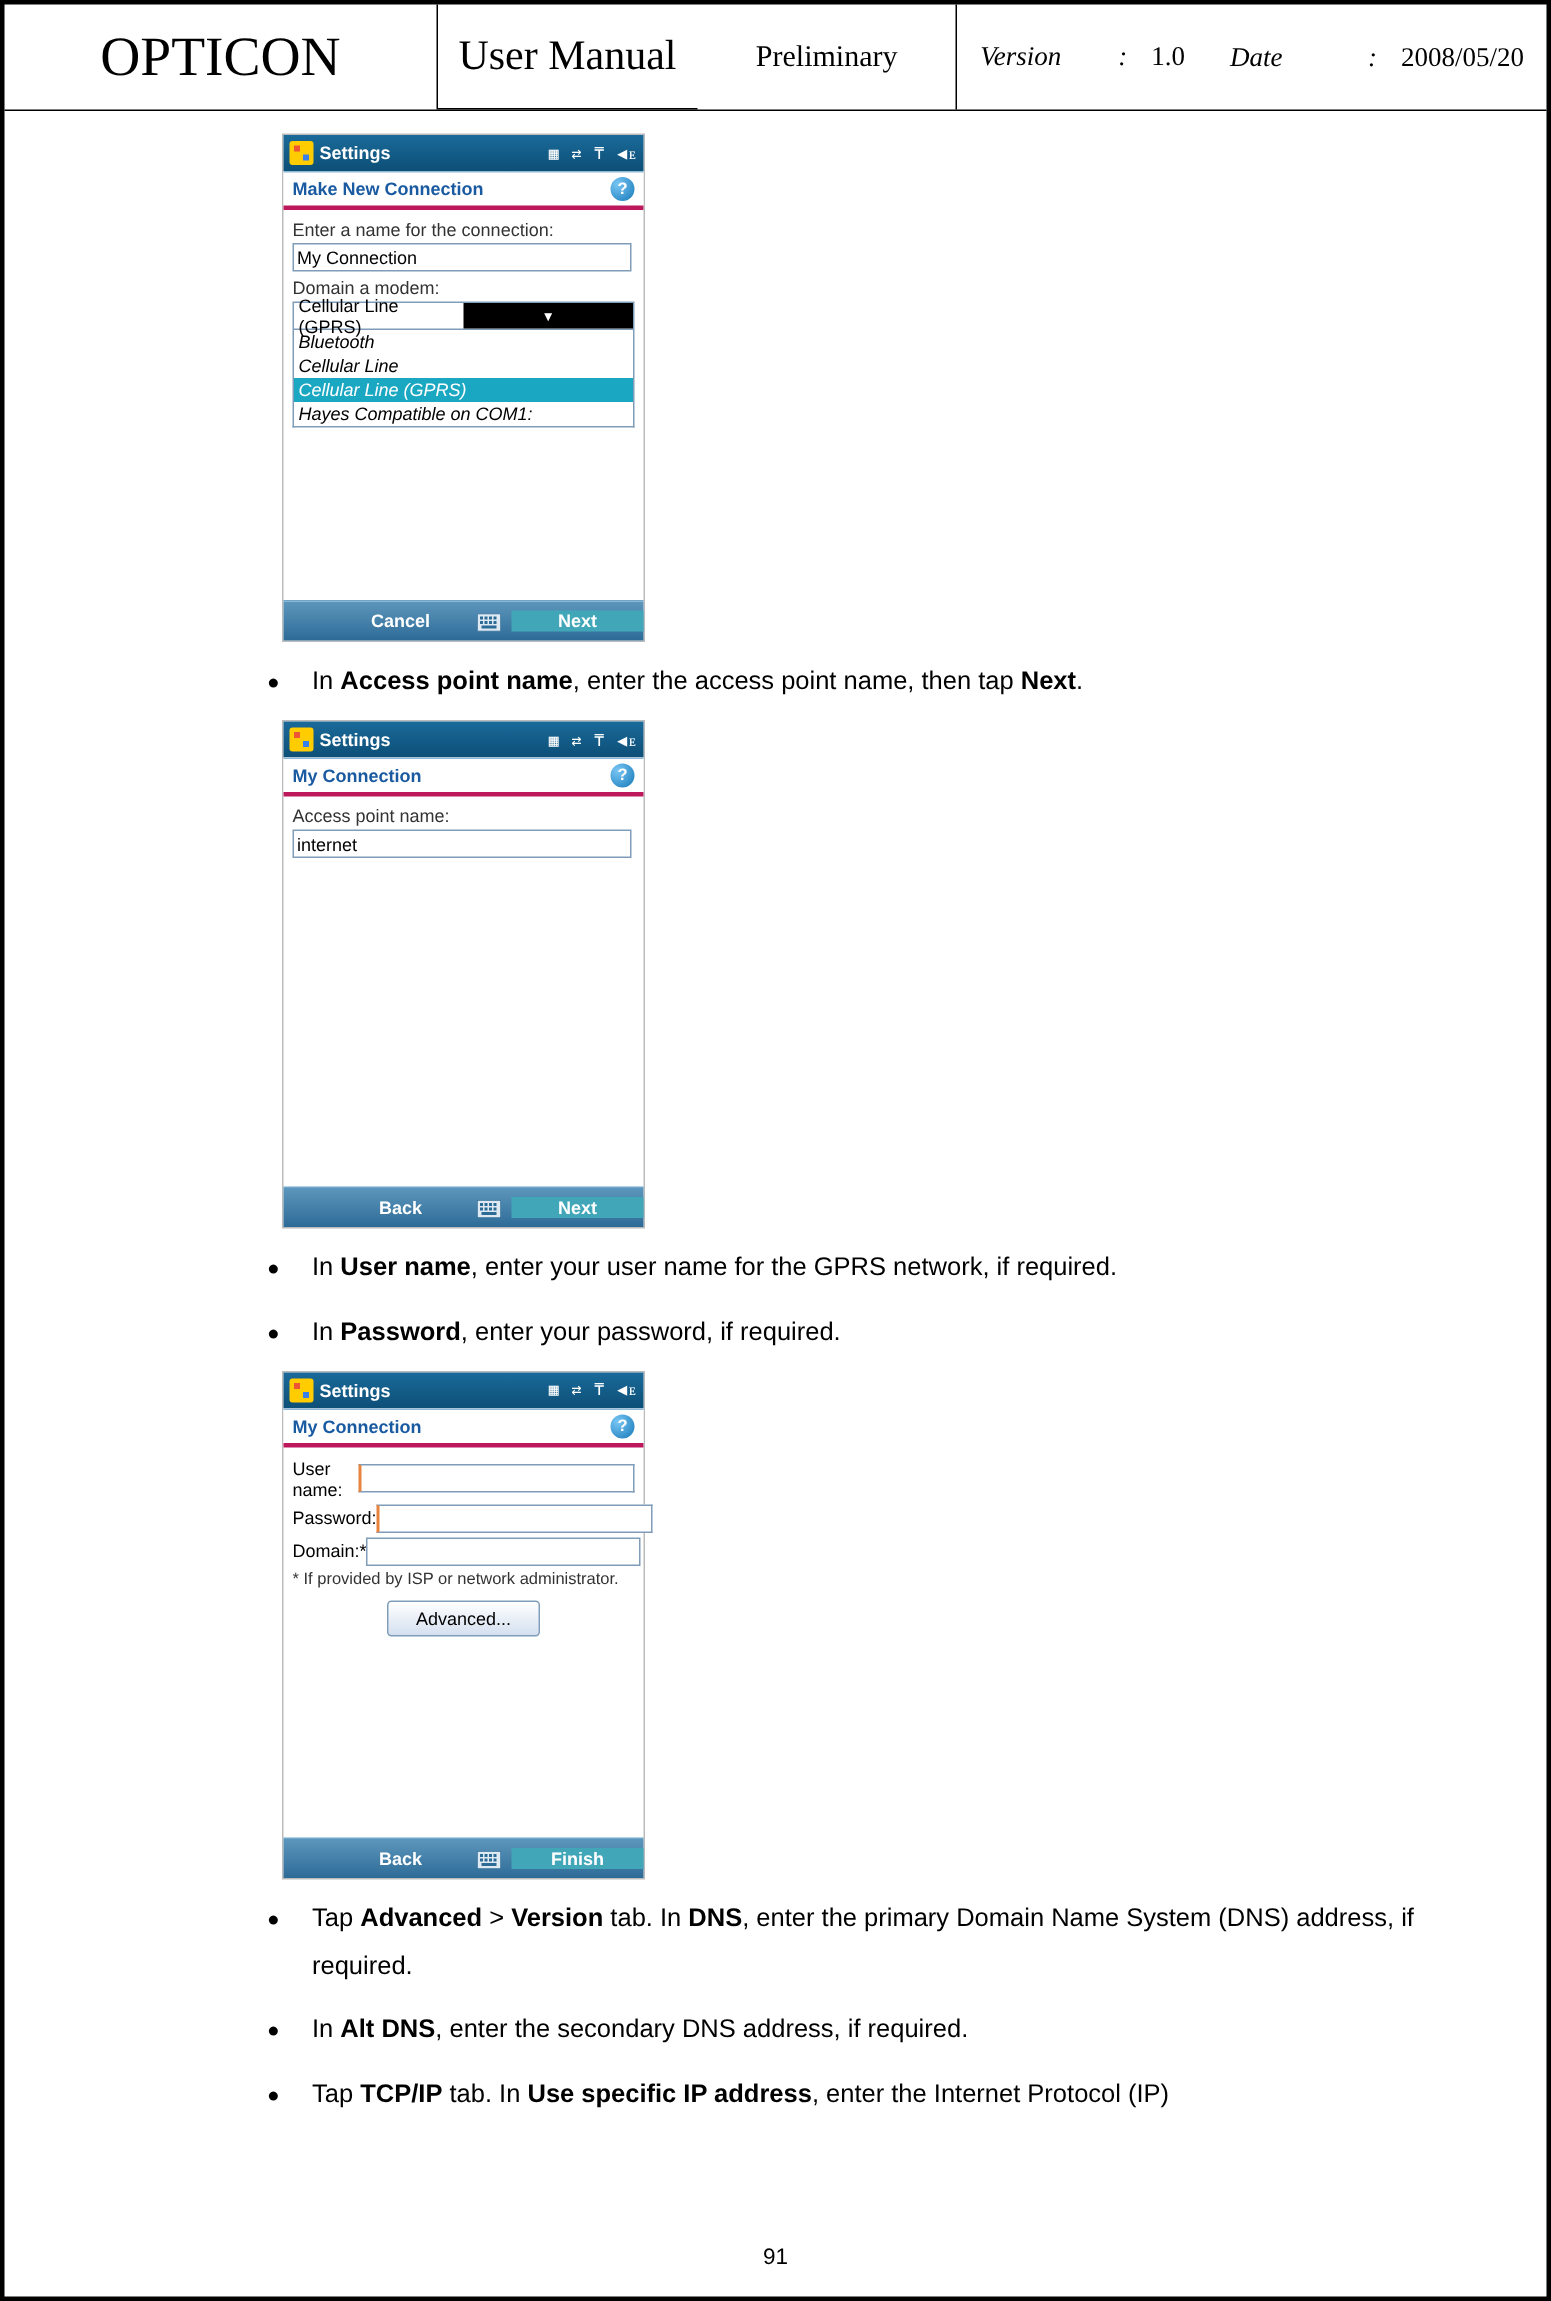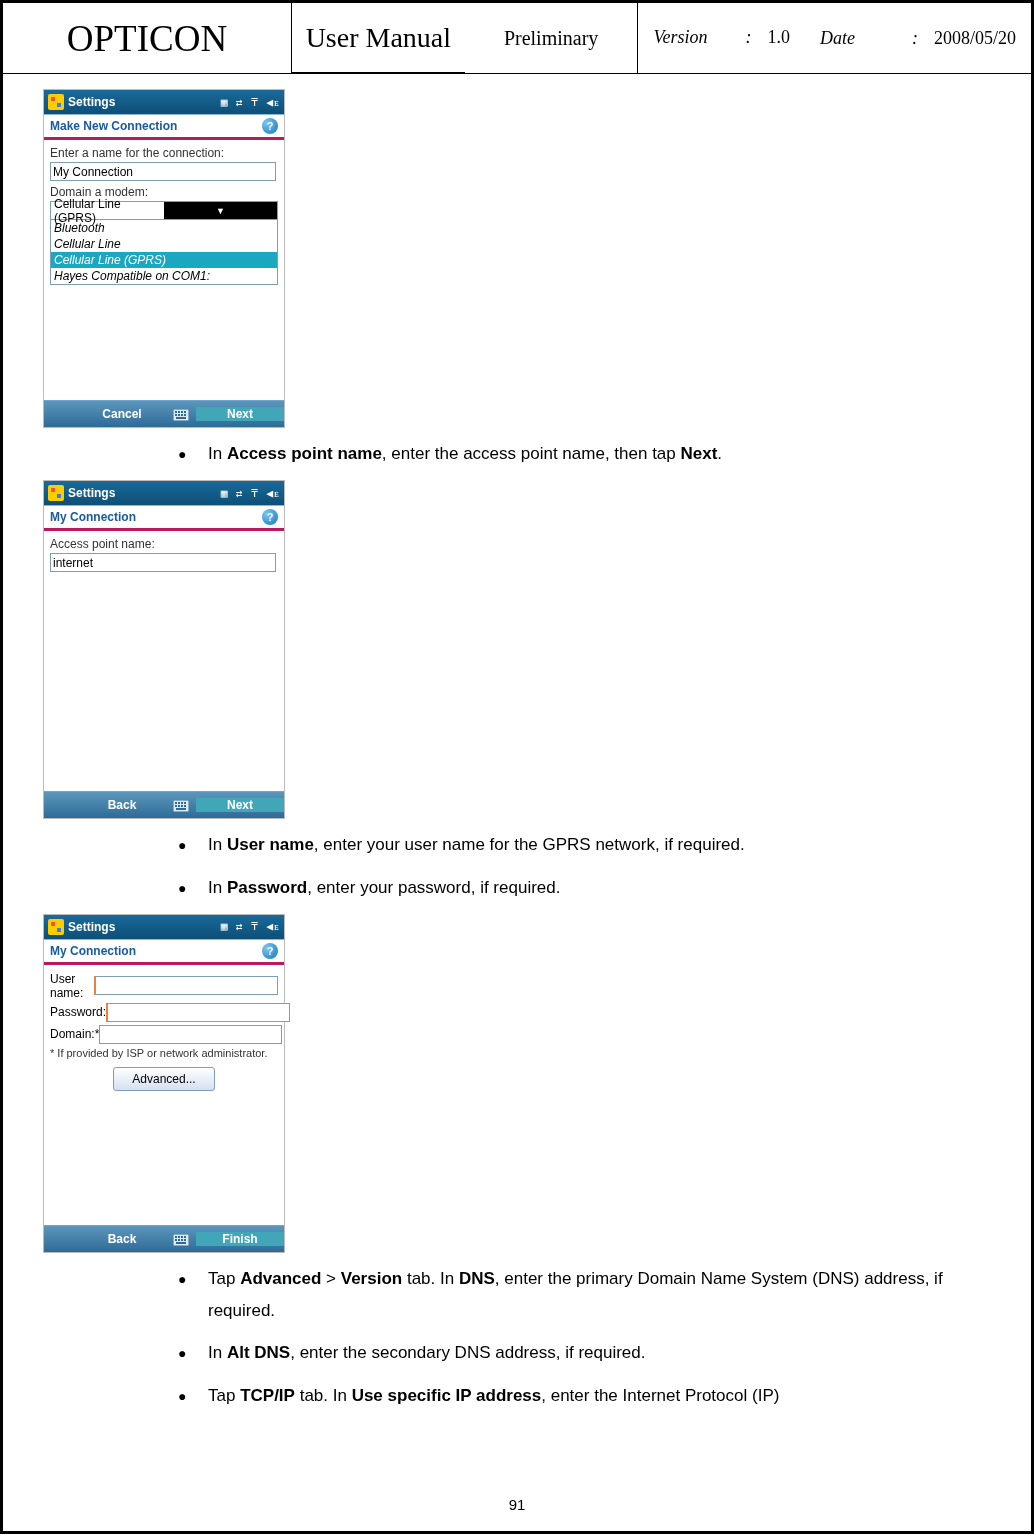--- a/index.html
+++ b/index.html
@@ -71,20 +71,21 @@
   .doc-header .c3 .row .label { width: 80px; }
   .doc-header .c3 .row .colon { width: 10px; }
   .doc-header .c3 .row .val { flex: 1; text-align: center; font-style: normal;}
   .doc-header .c3 .sep { border-bottom: 1px solid transparent; }
 
   
   .content {
     padding: 15px 40px 0 40px;
   }
   .indent {
+    margin-left: 145px;
   }
   .bullet-line {
     display: flex;
     margin: 10px 0 10px 135px;
     font-size: 17px;
     line-height: 1.9;
   }
   .bullet-line .dot {
     width: 30px;
     font-size: 14px;

